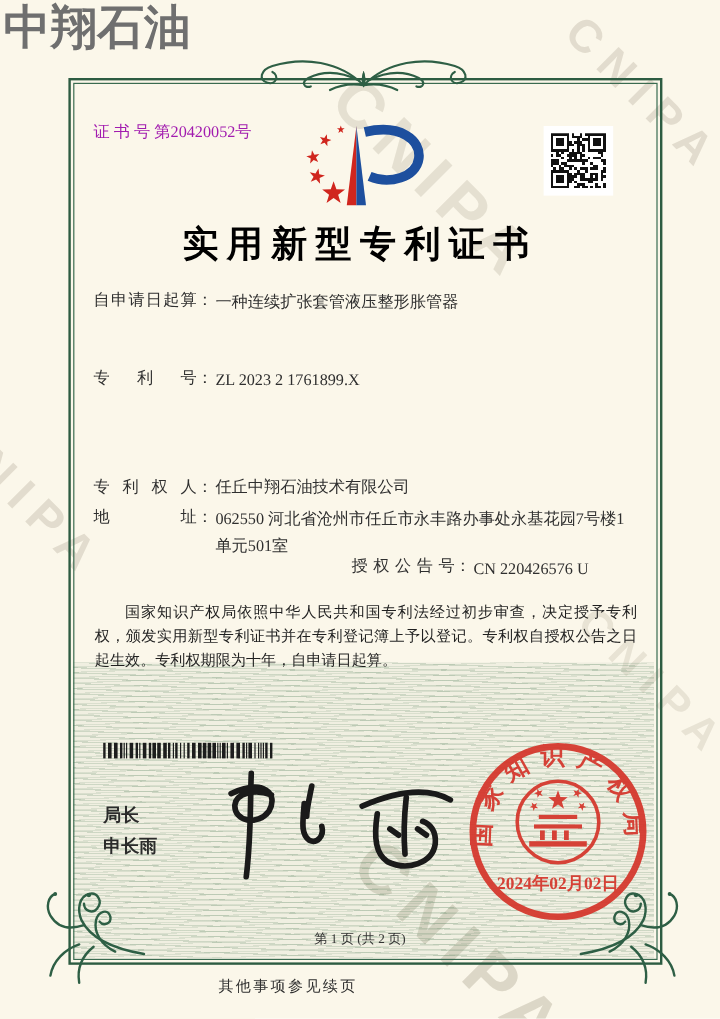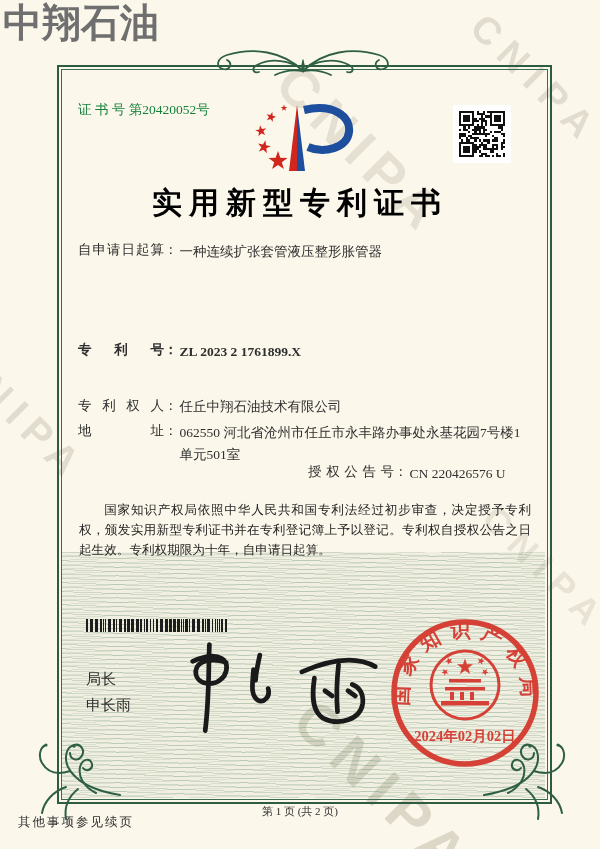--- a/index.html
+++ b/index.html
@@ -42,57 +42,57 @@
     background-color:rgba(150,178,150,0.10);
     background-image:
       repeating-linear-gradient(2deg,  transparent 0 3.4px, rgba(84,128,92,0.22) 3.4px 4.4px),
       repeating-linear-gradient(178deg,transparent 0 3.4px, rgba(84,128,92,0.14) 3.4px 4.4px);
   }
   .ornament{position:absolute; z-index:4;}
   .orn-top{left:203px; top:40px; width:200px; height:42px;}
   .orn-bl{left:26px;  top:731px; width:100px; height:100px; transform:scaleX(-1);}
   .orn-br{left:478px; top:731px; width:100px; height:100px;}
   
-  .cert-no{position:absolute; left:78px; top:101px; font-size:13.5px; color:#15803d; z-index:3;}
+  .cert-no{position:absolute; left:78px; top:101px; font-size:13.5px; color:#a21caf; z-index:3;}
   .cnipa-logo{position:absolute; left:248px; top:101px; width:106px; height:76px; z-index:3;}
   .qr-box{
     position:absolute; left:453px; top:105px; width:58px; height:58px;
     background:#fff; z-index:3; display:flex; align-items:center; justify-content:center;
   }
   .title{
     position:absolute; left:0; top:183px; width:600px; text-align:center; z-index:3;
     font-size:30px; font-weight:600; letter-spacing:7px; color:#000000;
   }
   
   .field{position:absolute; left:78px; font-size:13.5px; z-index:3; color:#2f2f2f;}
   .flabel{display:inline-block; width:86px; text-align:justify; text-align-last:justify; vertical-align:top;}
   .fcolon{display:inline-block; vertical-align:top; margin-right:2px;}
   .fvalue{display:inline-block; width:352px; vertical-align:top; line-height:1.65;}
-  .f1{top:241px;} .f2{top:285px;} .f3{top:341px;font-weight:bold;} .f4{top:360px;}
+  .f1{top:241px;} .f2{top:285px;} .f3{top:306px;} .f4{top:360px;}
   .f5{top:397px;font-family:Liberation Mono, monospace;} .f6{top:422px;} .f7{top:463px;}
-  .grant-pair2{position:absolute; left:215px; top:0px; white-space:nowrap;margin-left:15px;}
+  .grant-pair2{position:absolute; left:215px; top:0px; white-space:nowrap;}
   .f7 .fvalue{width:auto;}
   
   .paras{position:absolute; left:79px; top:500px; width:452px; z-index:3;}
   .paras p{
     margin:0 0 1px 0; font-size:12.6px; line-height:20px; text-align:justify;
     text-indent:2em; color:#1f1f1f;
   }
   
   .barcode{position:absolute; left:86px; top:619px; width:156px; height:13px; display:flex; align-items:stretch; z-index:3;}
   .barcode span{flex:none; background:#1d1d1d;}
   .signer{
     position:absolute; left:86px; top:666px; z-index:3;
     font-family:"DejaVu Sans","Liberation Sans",sans-serif;
-    font-weight:normal; font-size:15px; color:#2b2b2b; line-height:26px;
+    font-weight:bold; font-size:15px; color:#2b2b2b; line-height:26px;
   }
   .signature{position:absolute; left:180px; top:636px; width:210px; height:100px; z-index:3;}
   .seal{position:absolute; left:387px; top:615px; width:156px; height:156px; z-index:5; opacity:0.93;}
-  .page-num{position:absolute; left:0; top:775px; width:600px; text-align:center; font-size:11px; color:#333; z-index:3;margin-top:29px;}
-  .footer-note{position:absolute; left:0; top:814px; width:480px; text-align:left; font-size:12.5px; letter-spacing:2px; color:#2f2f2f;margin-left:18px;}
+  .page-num{position:absolute; left:0; top:775px; width:600px; text-align:center; font-size:11px; color:#333; z-index:3;}
+  .footer-note{position:absolute; left:0; top:814px; width:480px; text-align:center; font-size:12.5px; letter-spacing:2px; color:#2f2f2f;}
   .hidden-defs{position:absolute; width:0; height:0; overflow:hidden;}
 </style>
 </head>
 <body>
 
 <div class="page">
 
   <svg class="hidden-defs" aria-hidden="true">
     <defs>
       <polygon id="star" points="0,-10 2.35,-3.24 9.51,-3.09 3.8,1.24 5.88,8.09 0,4 -5.88,8.09 -3.8,1.24 -9.51,-3.09 -2.35,-3.24"></polygon>

